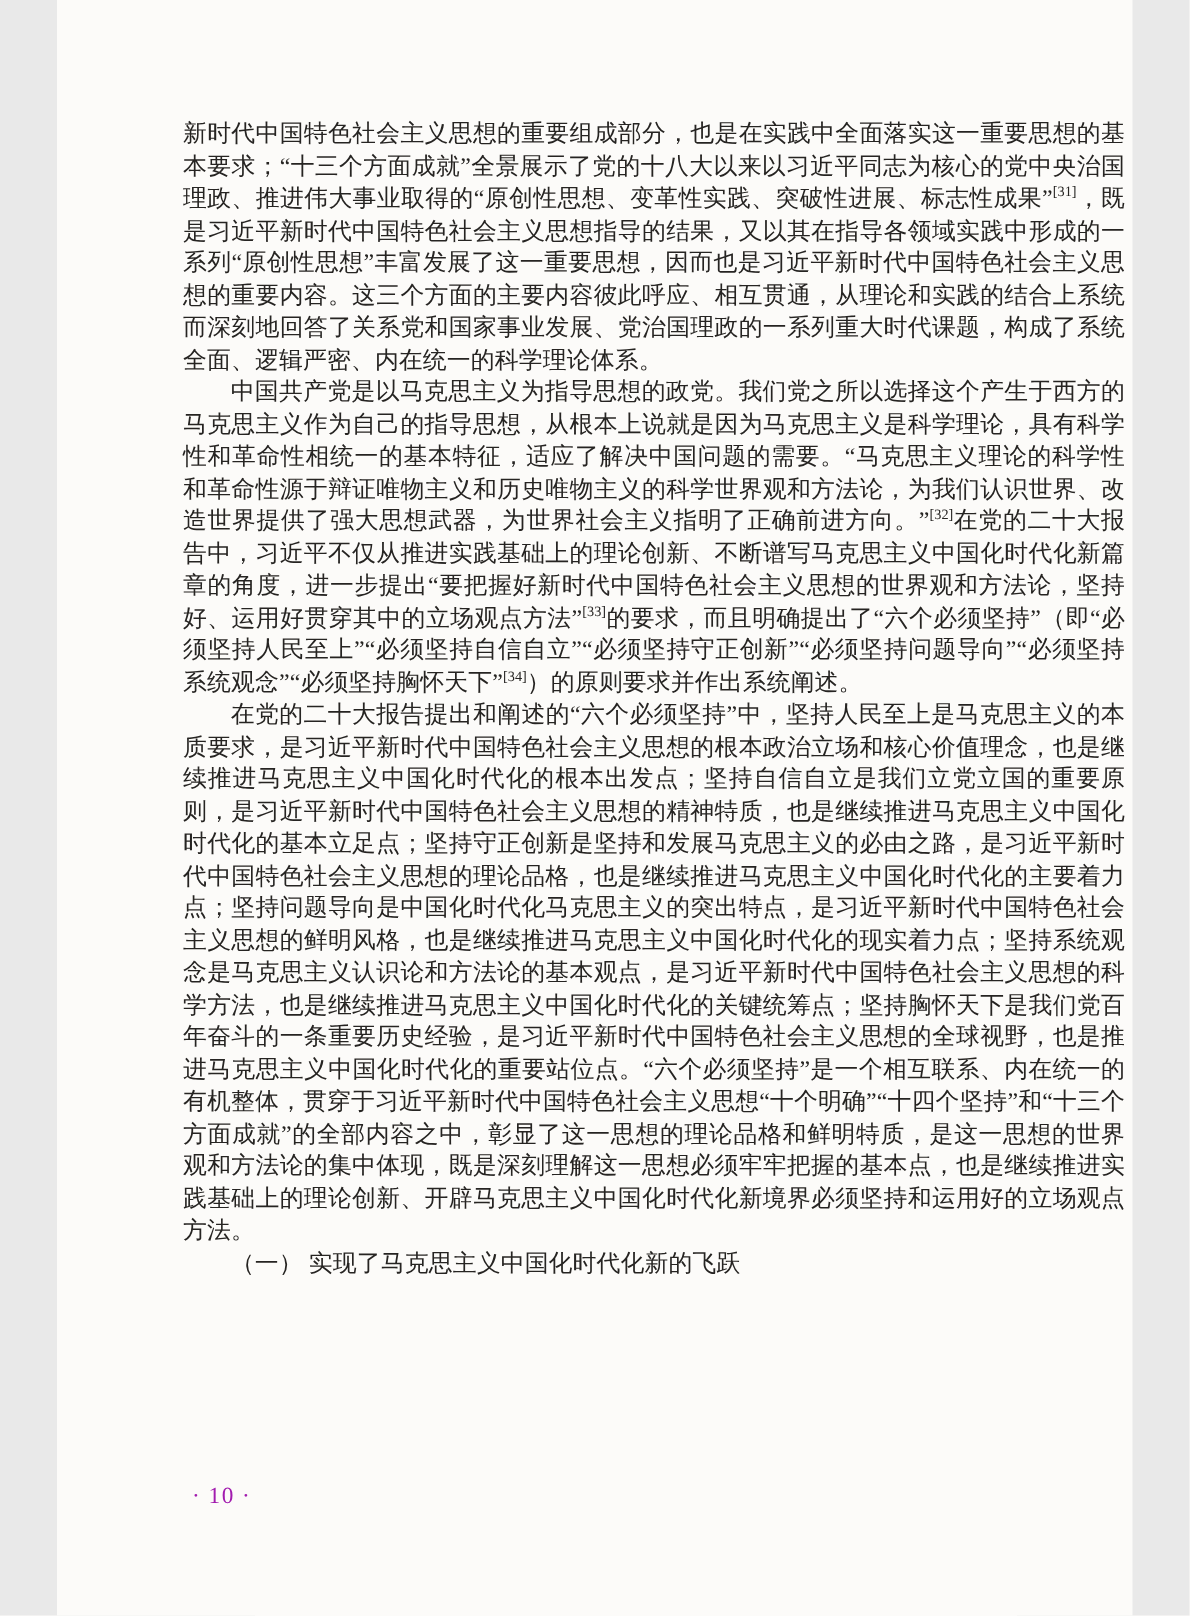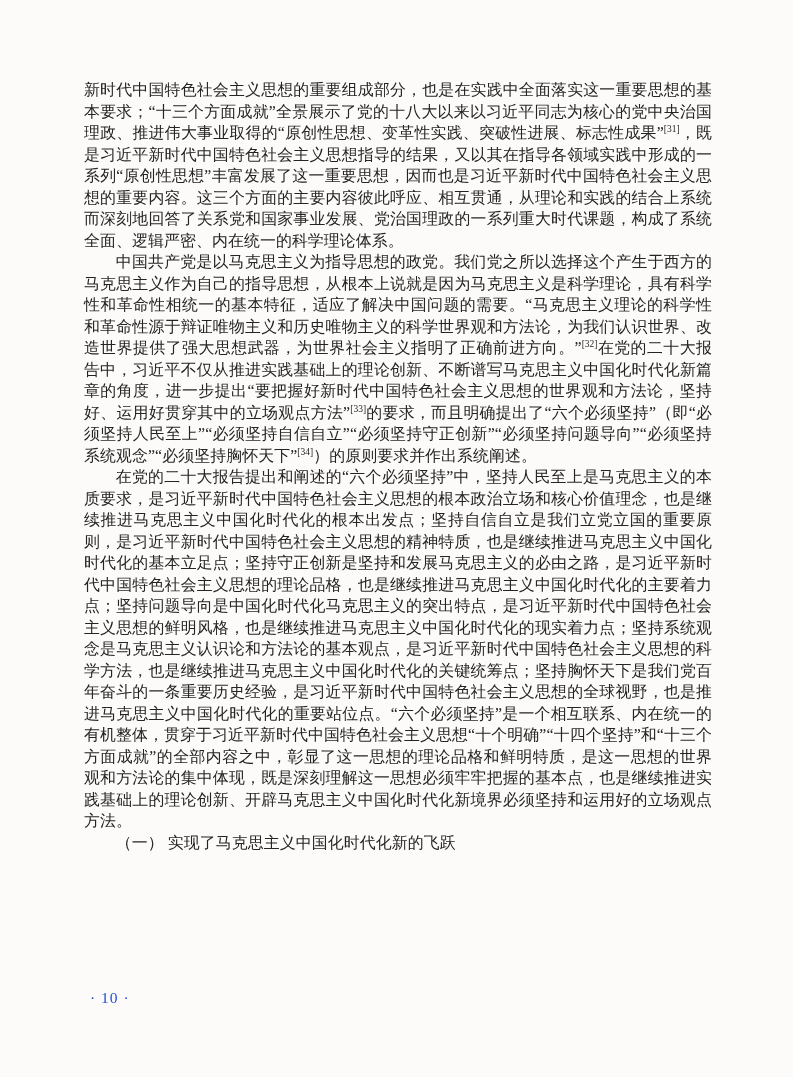--- a/index.html
+++ b/index.html
@@ -2,21 +2,21 @@
 <html lang="zh"><head>
 <meta charset="utf-8">
 <style>
   html,body{margin:0;padding:0;}
   body{
     background:#e9e9e9;
     font-family:"Liberation Serif", serif;
   }
   .page{
     position:relative;
-    width:793px;
+    width:717px;
     height:1077px;
     margin:0 auto;
     background:#fcfbf9;
     overflow:hidden;
     color:#262422;
   }
   .article-body{
     position:absolute;
     left:84px;
     top:79px;
@@ -50,21 +50,21 @@
     line-height:0;
     vertical-align:super;
     letter-spacing:0;
   }
   .page-number{
     position:absolute;
     left:90px;
     top:989px;
     font-size:15.5px;
     letter-spacing:1px;
-    color:#1d4ed8;
+    color:#a21caf;
   }
 </style>
 </head>
 <body>
 
 <div class="page">
   <div class="article-body">
       <p class="body no-indent">新时代中国特色社会主义思想的重要组成部分，也是在实践中全面落实这一重要思想的基本要求；“十三个方面成就”全景展示了党的十八大以来以习近平同志为核心的党中央治国理政、推进伟大事业取得的“原创性思想、变革性实践、突破性进展、标志性成果”<sup class="fn">[31]</sup>，既是习近平新时代中国特色社会主义思想指导的结果，又以其在指导各领域实践中形成的一系列“原创性思想”丰富发展了这一重要思想，因而也是习近平新时代中国特色社会主义思想的重要内容。这三个方面的主要内容彼此呼应、相互贯通，从理论和实践的结合上系统而深刻地回答了关系党和国家事业发展、党治国理政的一系列重大时代课题，构成了系统全面、逻辑严密、内在统一的科学理论体系。</p>
       <p class="body indent">中国共产党是以马克思主义为指导思想的政党。我们党之所以选择这个产生于西方的马克思主义作为自己的指导思想，从根本上说就是因为马克思主义是科学理论，具有科学性和革命性相统一的基本特征，适应了解决中国问题的需要。“马克思主义理论的科学性和革命性源于辩证唯物主义和历史唯物主义的科学世界观和方法论，为我们认识世界、改造世界提供了强大思想武器，为世界社会主义指明了正确前进方向。”<sup class="fn">[32]</sup>在党的二十大报告中，习近平不仅从推进实践基础上的理论创新、不断谱写马克思主义中国化时代化新篇章的角度，进一步提出“要把握好新时代中国特色社会主义思想的世界观和方法论，坚持好、运用好贯穿其中的立场观点方法”<sup class="fn">[33]</sup>的要求，而且明确提出了“六个必须坚持”（即“必须坚持人民至上”“必须坚持自信自立”“必须坚持守正创新”“必须坚持问题导向”“必须坚持系统观念”“必须坚持胸怀天下”<sup class="fn">[34]</sup>）的原则要求并作出系统阐述。</p>
       <p class="body indent">在党的二十大报告提出和阐述的“六个必须坚持”中，坚持人民至上是马克思主义的本质要求，是习近平新时代中国特色社会主义思想的根本政治立场和核心价值理念，也是继续推进马克思主义中国化时代化的根本出发点；坚持自信自立是我们立党立国的重要原则，是习近平新时代中国特色社会主义思想的精神特质，也是继续推进马克思主义中国化时代化的基本立足点；坚持守正创新是坚持和发展马克思主义的必由之路，是习近平新时代中国特色社会主义思想的理论品格，也是继续推进马克思主义中国化时代化的主要着力点；坚持问题导向是中国化时代化马克思主义的突出特点，是习近平新时代中国特色社会主义思想的鲜明风格，也是继续推进马克思主义中国化时代化的现实着力点；坚持系统观念是马克思主义认识论和方法论的基本观点，是习近平新时代中国特色社会主义思想的科学方法，也是继续推进马克思主义中国化时代化的关键统筹点；坚持胸怀天下是我们党百年奋斗的一条重要历史经验，是习近平新时代中国特色社会主义思想的全球视野，也是推进马克思主义中国化时代化的重要站位点。“六个必须坚持”是一个相互联系、内在统一的有机整体，贯穿于习近平新时代中国特色社会主义思想“十个明确”“十四个坚持”和“十三个方面成就”的全部内容之中，彰显了这一思想的理论品格和鲜明特质，是这一思想的世界观和方法论的集中体现，既是深刻理解这一思想必须牢牢把握的基本点，也是继续推进实践基础上的理论创新、开辟马克思主义中国化时代化新境界必须坚持和运用好的立场观点方法。</p>

